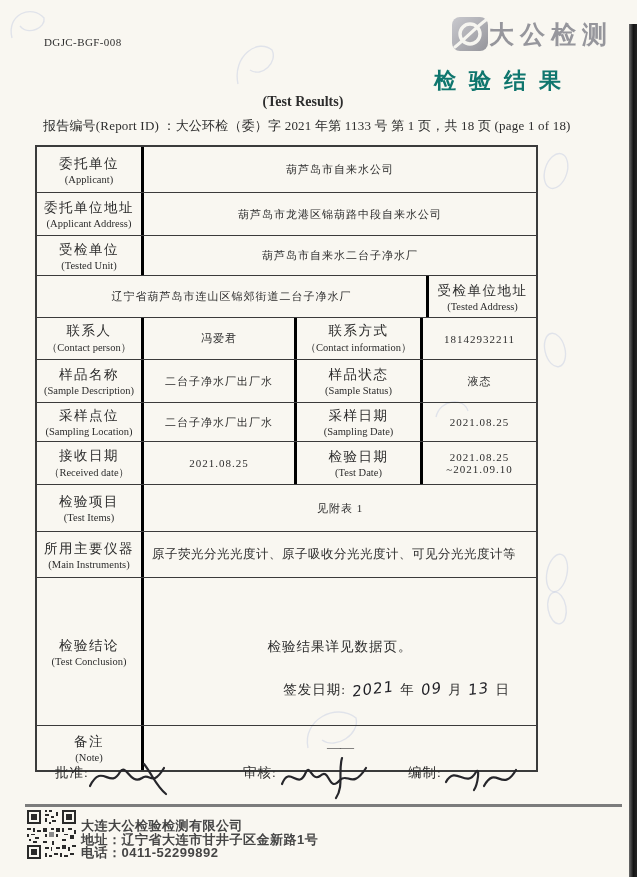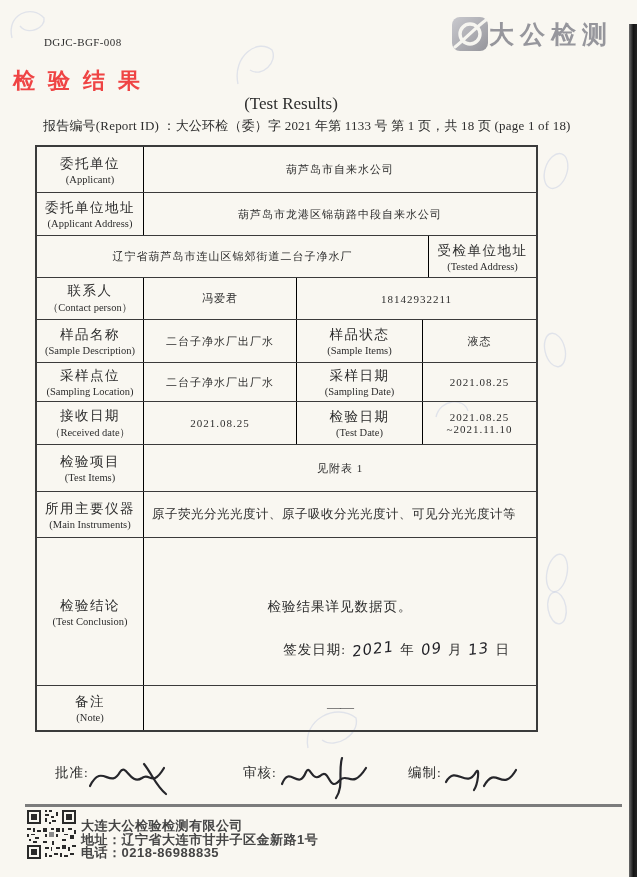--- a/index.html
+++ b/index.html
@@ -9,31 +9,31 @@
     font-family:"Liberation Serif","DejaVu Serif",serif;
     color:#2d2d2d;
   }
   
   .edge-shadow{position:absolute; right:0; top:24px; width:8px; height:853px;
     background:linear-gradient(to right,#6b6b6b,#141414 55%,#242424);}
   
   .form-code{position:absolute; left:44px; top:36px; font-size:11px; letter-spacing:.4px;}
   .logo{position:absolute; right:24px; top:16px; display:flex; align-items:center; gap:0;}
   .logo-text{font-size:25px; font-weight:700; color:#96969c; letter-spacing:6px; line-height:1;}
-  .title{position:absolute; left:0; top:66px; width:574px; text-align:left;
-    font-size:22px; font-weight:700; letter-spacing:13px; text-indent:13px; color:#ef4444;}
-  .subtitle{position:absolute; left:4px; top:94px; width:574px; text-align:center;
-    font-size:17px; font-weight:400;}
+  .title{position:absolute; left:0; top:66px; width:574px; text-align:right;
+    font-size:22px; font-weight:700; letter-spacing:13px; text-indent:13px; color:#0f766e;}
+  .subtitle{position:absolute; left:16px; top:94px; width:574px; text-align:center;
+    font-size:14px; font-weight:700;}
   .report-line{position:absolute; left:43px; top:117px; font-size:13px; letter-spacing:.2px;}
   
   .tbl{position:absolute; left:35px; top:145px; width:503px; box-sizing:border-box;
     border:2px solid #3b3b3b;}
   .tr{display:flex; border-top:1px solid #3b3b3b;}
   .tr:first-child{border-top:none;}
-  .td{box-sizing:border-box; border-right:1px solid #000000; display:flex;
+  .td{box-sizing:border-box; border-right:3px solid #000000; display:flex;
     flex-direction:column; justify-content:center; align-items:center; text-align:center;
     padding:2px 4px;}
   .td:last-child{border-right:none;}
   .lab{width:107px; flex:none;}
   .c2{width:153px; flex:none;}
   .c3{width:126px; flex:none;}
   .val{flex:1; min-width:0;}
   .zh{font-size:13.5px; letter-spacing:1.5px;}
   .en{font-size:10.5px; margin-top:1px; letter-spacing:0;}
   .vtext{font-size:11px; letter-spacing:1px;}
@@ -128,55 +128,68 @@
     <div class="tr" style="height:42px">
       <div class="td lab">
         <span class="zh">委托单位地址</span>
         <span class="en">(Applicant Address)</span>
       </div>
       <div class="td val">
         <span class="vtext">葫芦岛市龙港区锦葫路中段自来水公司</span>
       </div>
     </div>
 
+    <div class="tr" style="height:39px">
+      <div class="td lab">
+        <span class="zh">受检单位</span>
+        <span class="en">(Tested Unit)</span>
+      </div>
+      <div class="td val">
+        <span class="vtext">葫芦岛市自来水二台子净水厂</span>
+      </div>
+    </div>
 
     <div class="tr" style="height:41px">
       <div class="td val">
         <span class="vtext">辽宁省葫芦岛市连山区锦郊街道二台子净水厂</span>
       </div>
       <div class="td lab">
         <span class="zh">受检单位地址</span>
         <span class="en">(Tested Address)</span>
       </div>
     </div>
 
     <div class="tr" style="height:41px">
       <div class="td lab">
         <span class="zh">联系人</span>
         <span class="en">（Contact person）</span>
       </div>
       <div class="td c2">
         <span class="vtext">冯爱君</span>
       </div>
+      <div class="td c3">
+        <span class="zh">联系方式</span>
+        <span class="en">（Contact information）</span>
+      </div>
       <div class="td val">
         <span class="vtext">18142932211</span>
       </div>
     </div>
 
     <div class="tr" style="height:42px">
       <div class="td lab">
         <span class="zh">样品名称</span>
         <span class="en">(Sample Description)</span>
       </div>
       <div class="td c2">
         <span class="vtext">二台子净水厂出厂水</span>
       </div>
       <div class="td c3">
         <span class="zh">样品状态</span>
-        <span class="en">(Sample Items)</span>
+        <span class="en">(Sample Status)</span>
       </div>
       <div class="td val">
         <span class="vtext">液态</span>
       </div>
     </div>
 
     <div class="tr" style="height:38px">
       <div class="td lab">
         <span class="zh">采样点位</span>
         <span class="en">(Sampling Location)</span>
@@ -200,21 +213,21 @@
       </div>
       <div class="td c2">
         <span class="vtext">2021.08.25</span>
       </div>
       <div class="td c3">
         <span class="zh">检验日期</span>
         <span class="en">(Test Date)</span>
       </div>
       <div class="td val">
         <span class="vtext">2021.08.25</span>
-        <span class="vtext">~2021.11.10</span>
+        <span class="vtext">~2021.09.10</span>
       </div>
     </div>
 
     <div class="tr" style="height:46px">
       <div class="td lab">
         <span class="zh">检验项目</span>
         <span class="en">(Test Items)</span>
       </div>
       <div class="td val">
         <span class="vtext">见附表 1</span>
@@ -341,16 +354,16 @@
         <rect x="19" y="23" width="2" height="1"></rect>
         <rect x="22" y="22" width="2" height="1"></rect>
       <rect x="10" y="10" width="5" height="5" fill="#f9f7f1"></rect>
         <rect x="11" y="11" width="3" height="3" fill="#8a8a8a"></rect>
     </g>
   </svg>
 
   <div class="footer-text">
     <div>大连大公检验检测有限公司</div>
     <div>地址：辽宁省大连市甘井子区金新路1号</div>
-    <div>电话：0218-86988835</div>
+    <div>电话：0411-52299892</div>
   </div>
 
 </div>
 
 </body></html>

